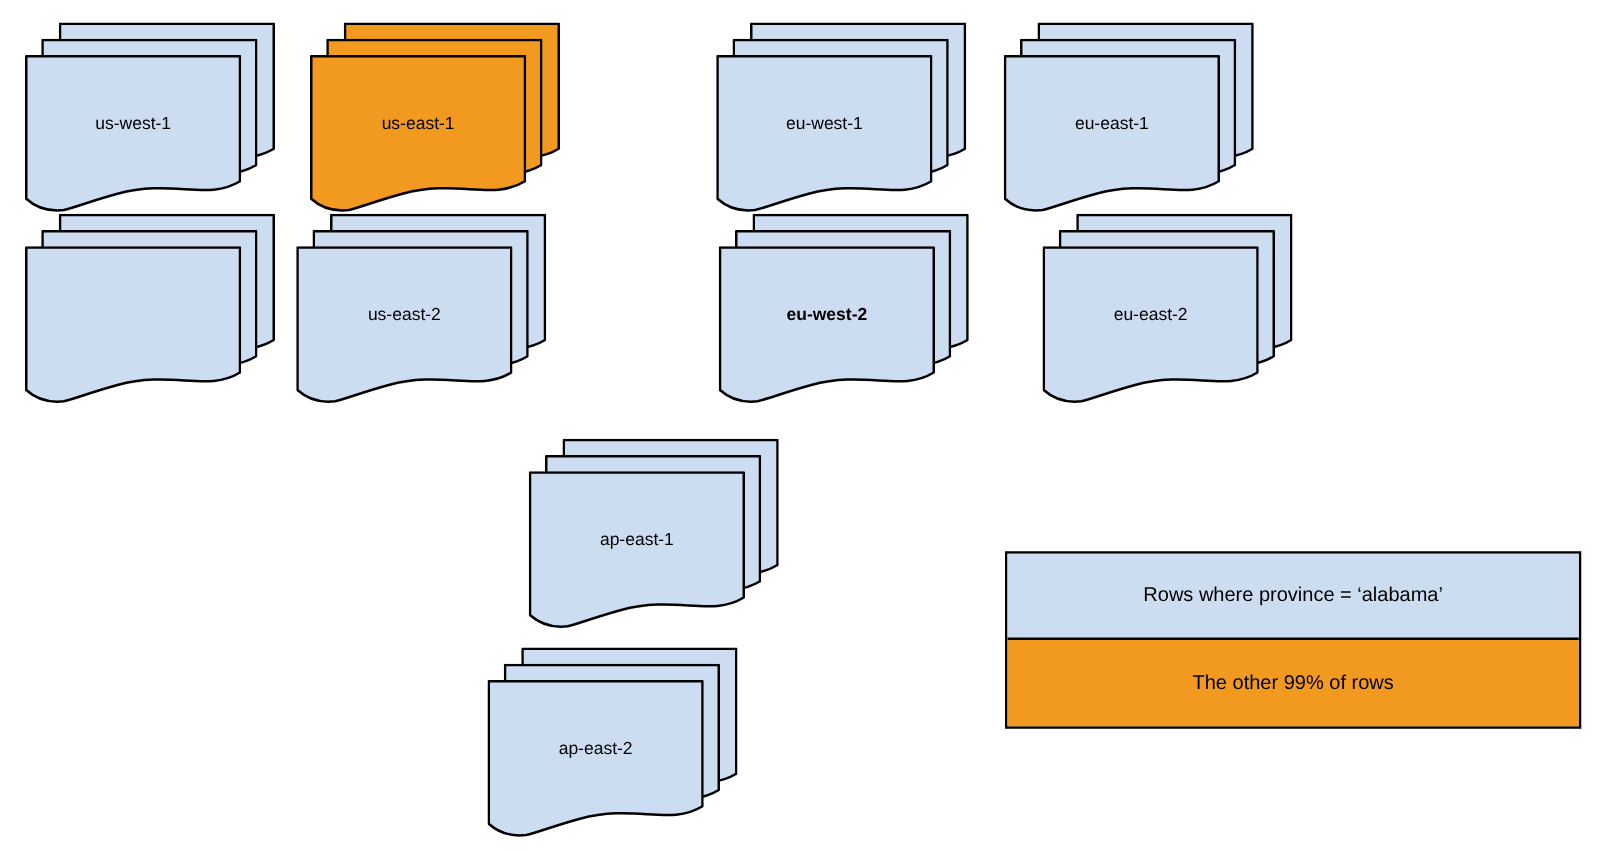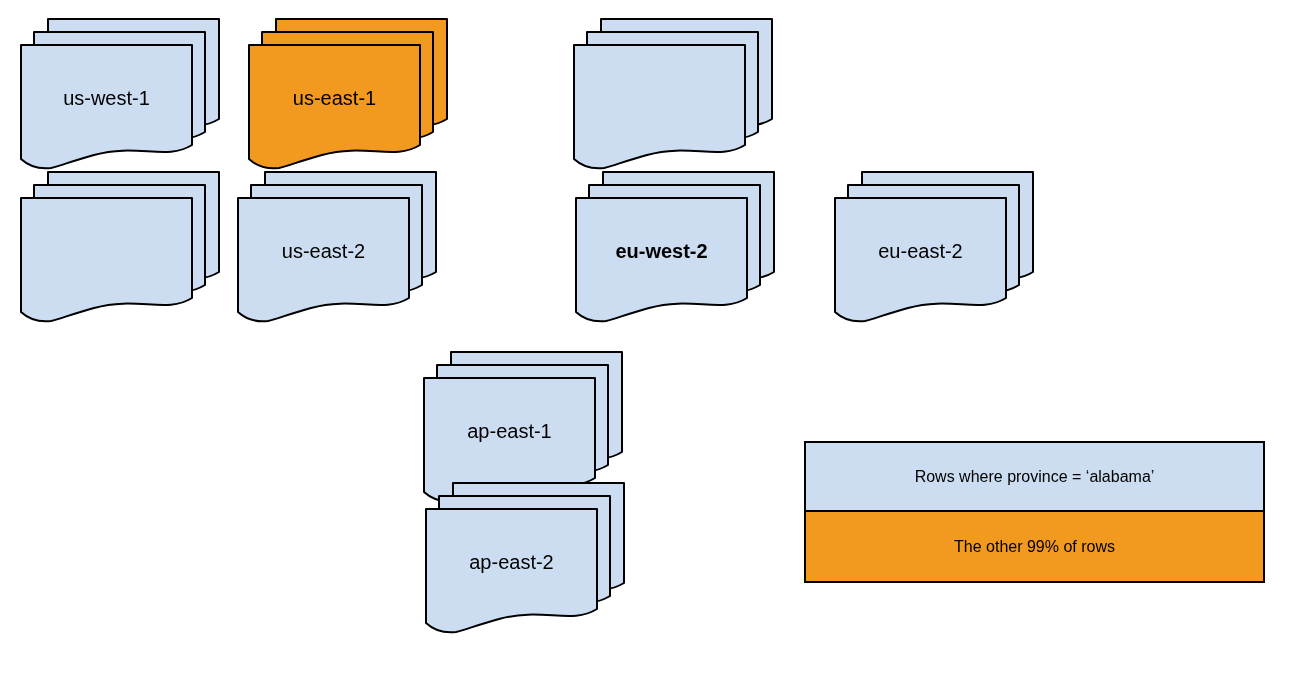--- a/index.html
+++ b/index.html
@@ -43,21 +43,21 @@
   .s-front{ left: 0;    top: 26px; }
   .stack-label {
     position: absolute;
     left: 0;
     top: 26px;
     width: 173px;
     height: 108px;
     display: flex;
     align-items: center;
     justify-content: center;
-    font-size: 20px;
+    font-size: 14px;
     color: var(--text, #000000);
     pointer-events: none;
     white-space: nowrap;
   }
   
   .legend {
     position: absolute;
     left: 804px;
     top: 441px;
     width: 461px;
@@ -124,20 +124,33 @@
     <div class="stack" style="left: 573px; top: 18px;">
       <svg class="sheet s-back" viewBox="0 0 173 128" width="173" height="128" aria-hidden="true">
         <path d="M1,1 L172,1 L172,101 C146,117 118,99 74,111 C52,117 40,122 31,124 Q13,126 1,115 Z"></path>
       </svg>
       <svg class="sheet s-mid" viewBox="0 0 173 128" width="173" height="128" aria-hidden="true">
         <path d="M1,1 L172,1 L172,101 C146,117 118,99 74,111 C52,117 40,122 31,124 Q13,126 1,115 Z"></path>
       </svg>
       <svg class="sheet s-front" viewBox="0 0 173 128" width="173" height="128" aria-hidden="true">
         <path d="M1,1 L172,1 L172,101 C146,117 118,99 74,111 C52,117 40,122 31,124 Q13,126 1,115 Z"></path>
       </svg>
+      <div class="stack-label">eu-west-1</div>
+    </div>
+    <div class="stack" style="left: 803px; top: 18px;">
+      <svg class="sheet s-back" viewBox="0 0 173 128" width="173" height="128" aria-hidden="true">
+        <path d="M1,1 L172,1 L172,101 C146,117 118,99 74,111 C52,117 40,122 31,124 Q13,126 1,115 Z"></path>
+      </svg>
+      <svg class="sheet s-mid" viewBox="0 0 173 128" width="173" height="128" aria-hidden="true">
+        <path d="M1,1 L172,1 L172,101 C146,117 118,99 74,111 C52,117 40,122 31,124 Q13,126 1,115 Z"></path>
+      </svg>
+      <svg class="sheet s-front" viewBox="0 0 173 128" width="173" height="128" aria-hidden="true">
+        <path d="M1,1 L172,1 L172,101 C146,117 118,99 74,111 C52,117 40,122 31,124 Q13,126 1,115 Z"></path>
+      </svg>
+      <div class="stack-label">eu-east-1</div>
     </div>
     <div class="stack" style="left: 20px; top: 171px;">
       <svg class="sheet s-back" viewBox="0 0 173 128" width="173" height="128" aria-hidden="true">
         <path d="M1,1 L172,1 L172,101 C146,117 118,99 74,111 C52,117 40,122 31,124 Q13,126 1,115 Z"></path>
       </svg>
       <svg class="sheet s-mid" viewBox="0 0 173 128" width="173" height="128" aria-hidden="true">
         <path d="M1,1 L172,1 L172,101 C146,117 118,99 74,111 C52,117 40,122 31,124 Q13,126 1,115 Z"></path>
       </svg>
       <svg class="sheet s-front" viewBox="0 0 173 128" width="173" height="128" aria-hidden="true">
         <path d="M1,1 L172,1 L172,101 C146,117 118,99 74,111 C52,117 40,122 31,124 Q13,126 1,115 Z"></path>
@@ -184,21 +197,21 @@
         <path d="M1,1 L172,1 L172,101 C146,117 118,99 74,111 C52,117 40,122 31,124 Q13,126 1,115 Z"></path>
       </svg>
       <svg class="sheet s-mid" viewBox="0 0 173 128" width="173" height="128" aria-hidden="true">
         <path d="M1,1 L172,1 L172,101 C146,117 118,99 74,111 C52,117 40,122 31,124 Q13,126 1,115 Z"></path>
       </svg>
       <svg class="sheet s-front" viewBox="0 0 173 128" width="173" height="128" aria-hidden="true">
         <path d="M1,1 L172,1 L172,101 C146,117 118,99 74,111 C52,117 40,122 31,124 Q13,126 1,115 Z"></path>
       </svg>
       <div class="stack-label">ap-east-1</div>
     </div>
-    <div class="stack" style="left: 390px; top: 482px; margin-left: 35px;">
+    <div class="stack" style="left: 390px; top: 518px;">
       <svg class="sheet s-back" viewBox="0 0 173 128" width="173" height="128" aria-hidden="true">
         <path d="M1,1 L172,1 L172,101 C146,117 118,99 74,111 C52,117 40,122 31,124 Q13,126 1,115 Z"></path>
       </svg>
       <svg class="sheet s-mid" viewBox="0 0 173 128" width="173" height="128" aria-hidden="true">
         <path d="M1,1 L172,1 L172,101 C146,117 118,99 74,111 C52,117 40,122 31,124 Q13,126 1,115 Z"></path>
       </svg>
       <svg class="sheet s-front" viewBox="0 0 173 128" width="173" height="128" aria-hidden="true">
         <path d="M1,1 L172,1 L172,101 C146,117 118,99 74,111 C52,117 40,122 31,124 Q13,126 1,115 Z"></path>
       </svg>
       <div class="stack-label">ap-east-2</div>

